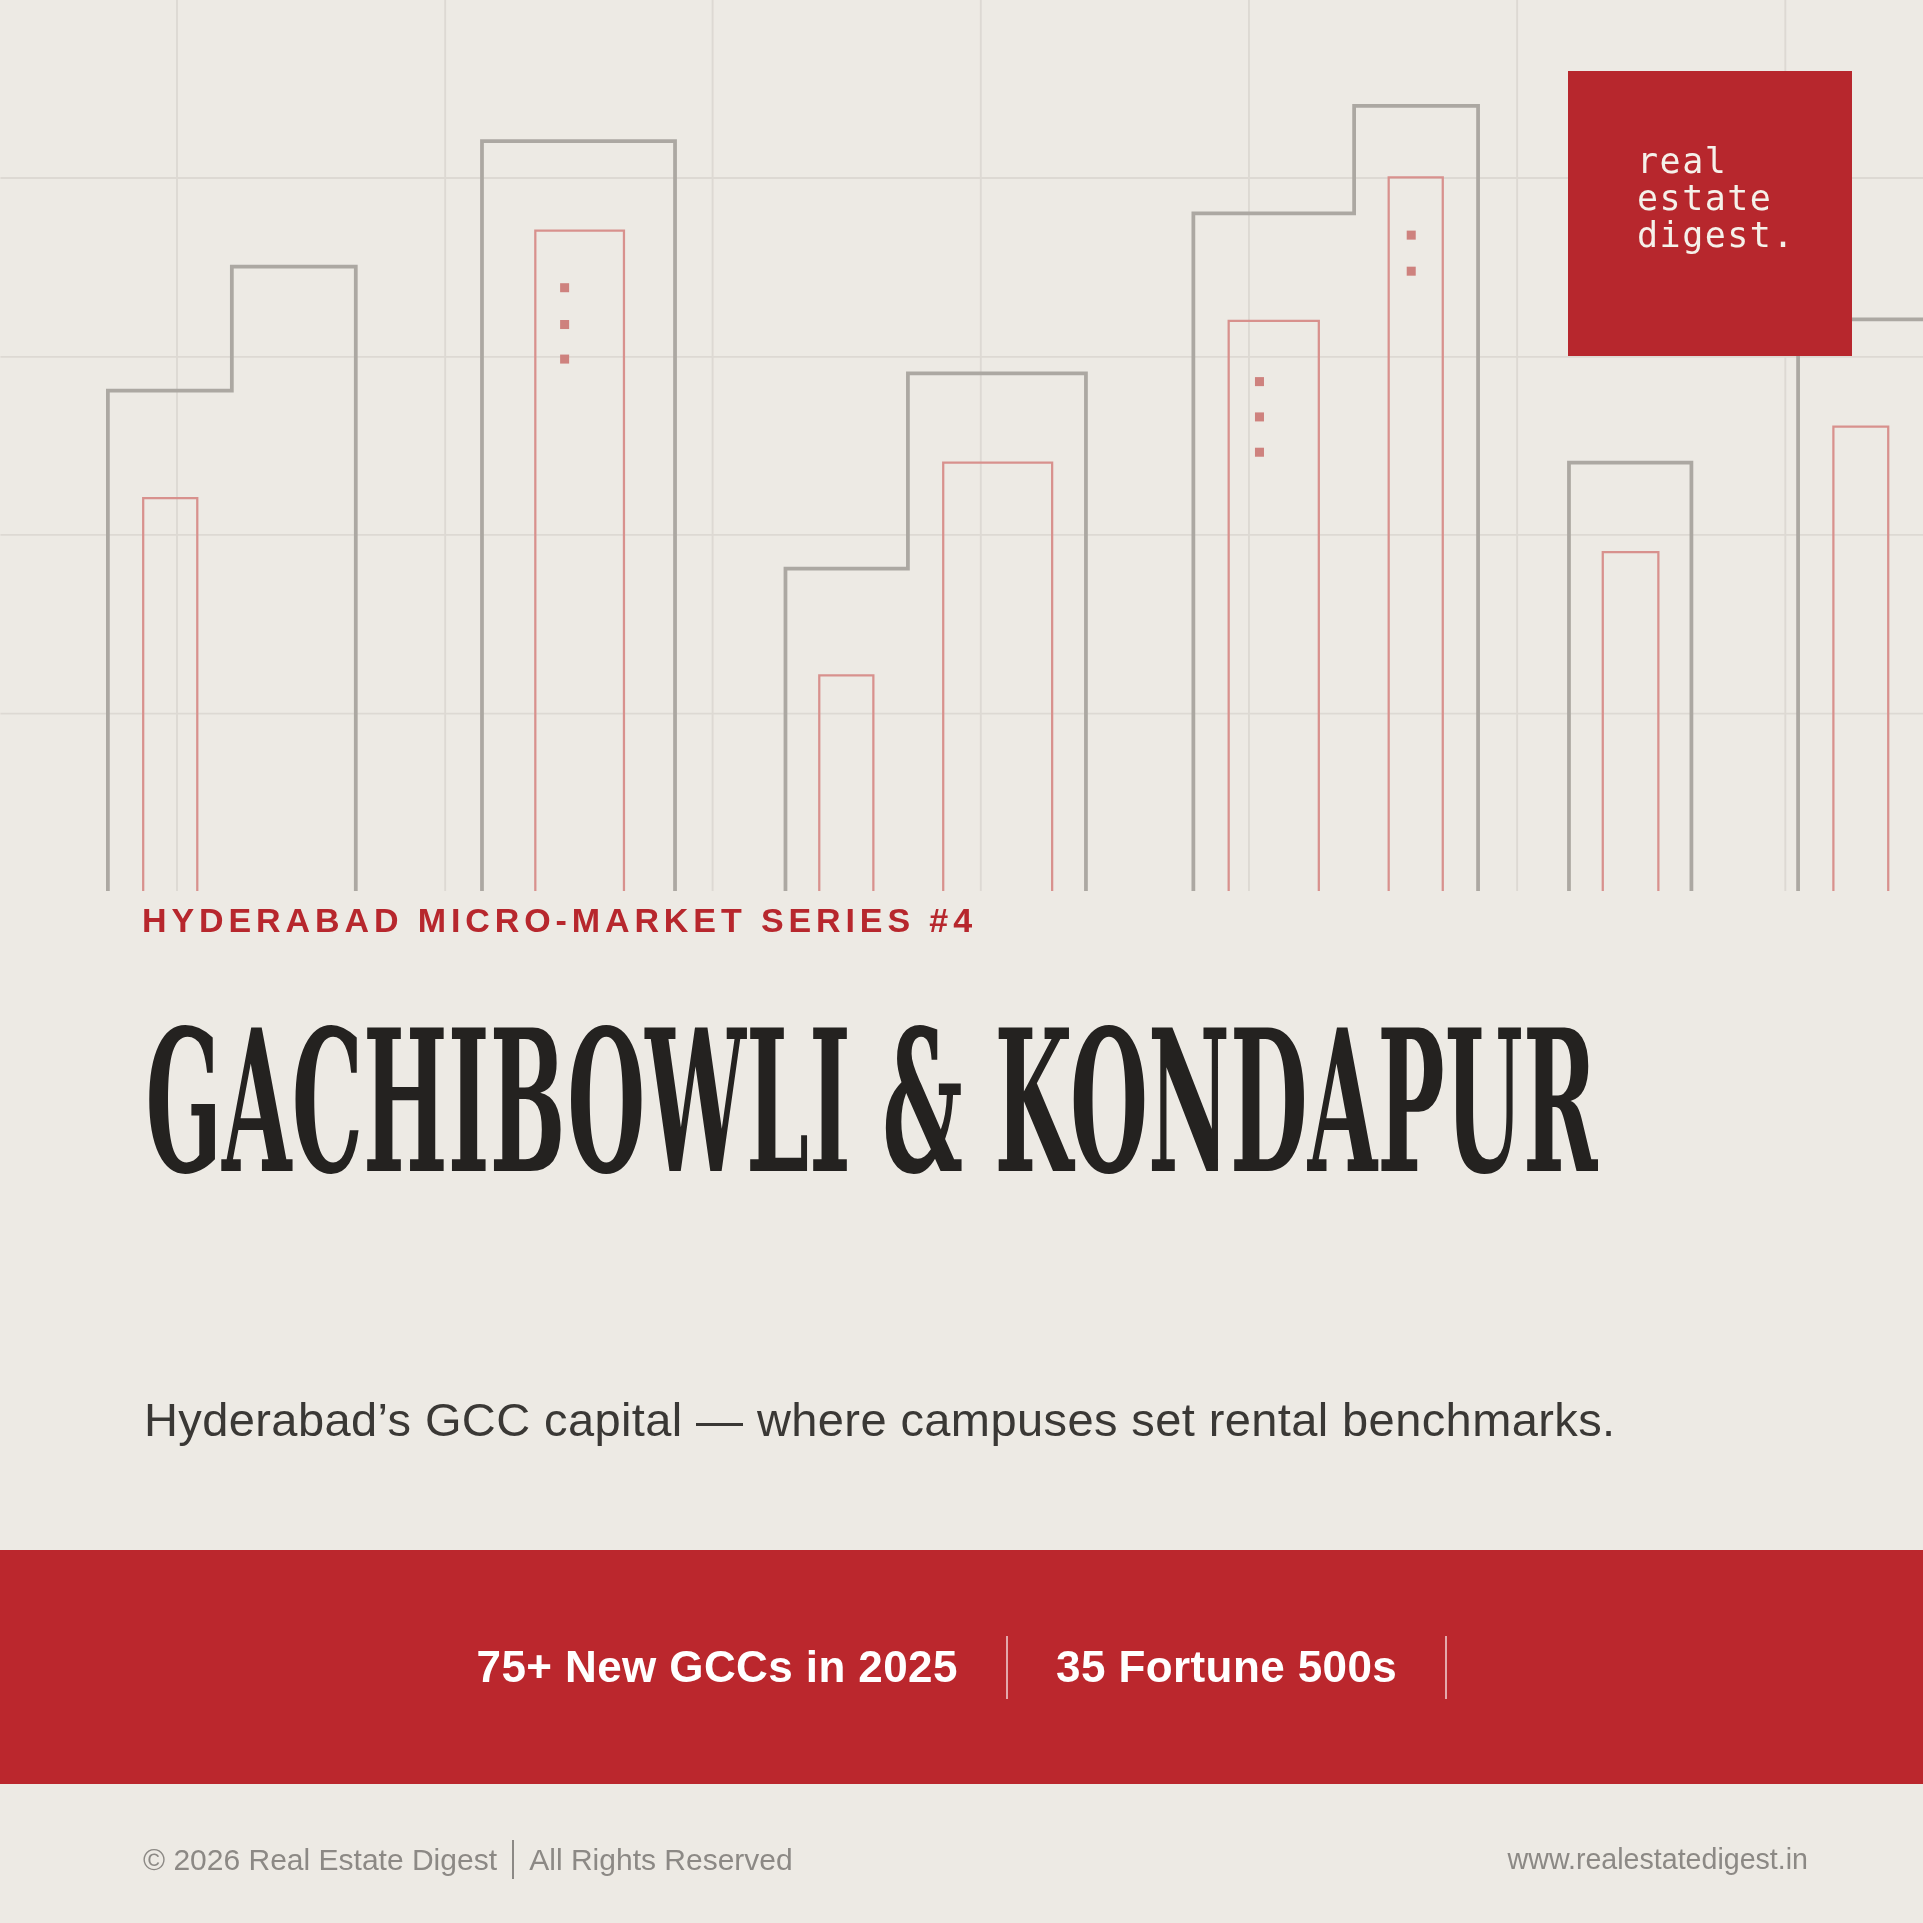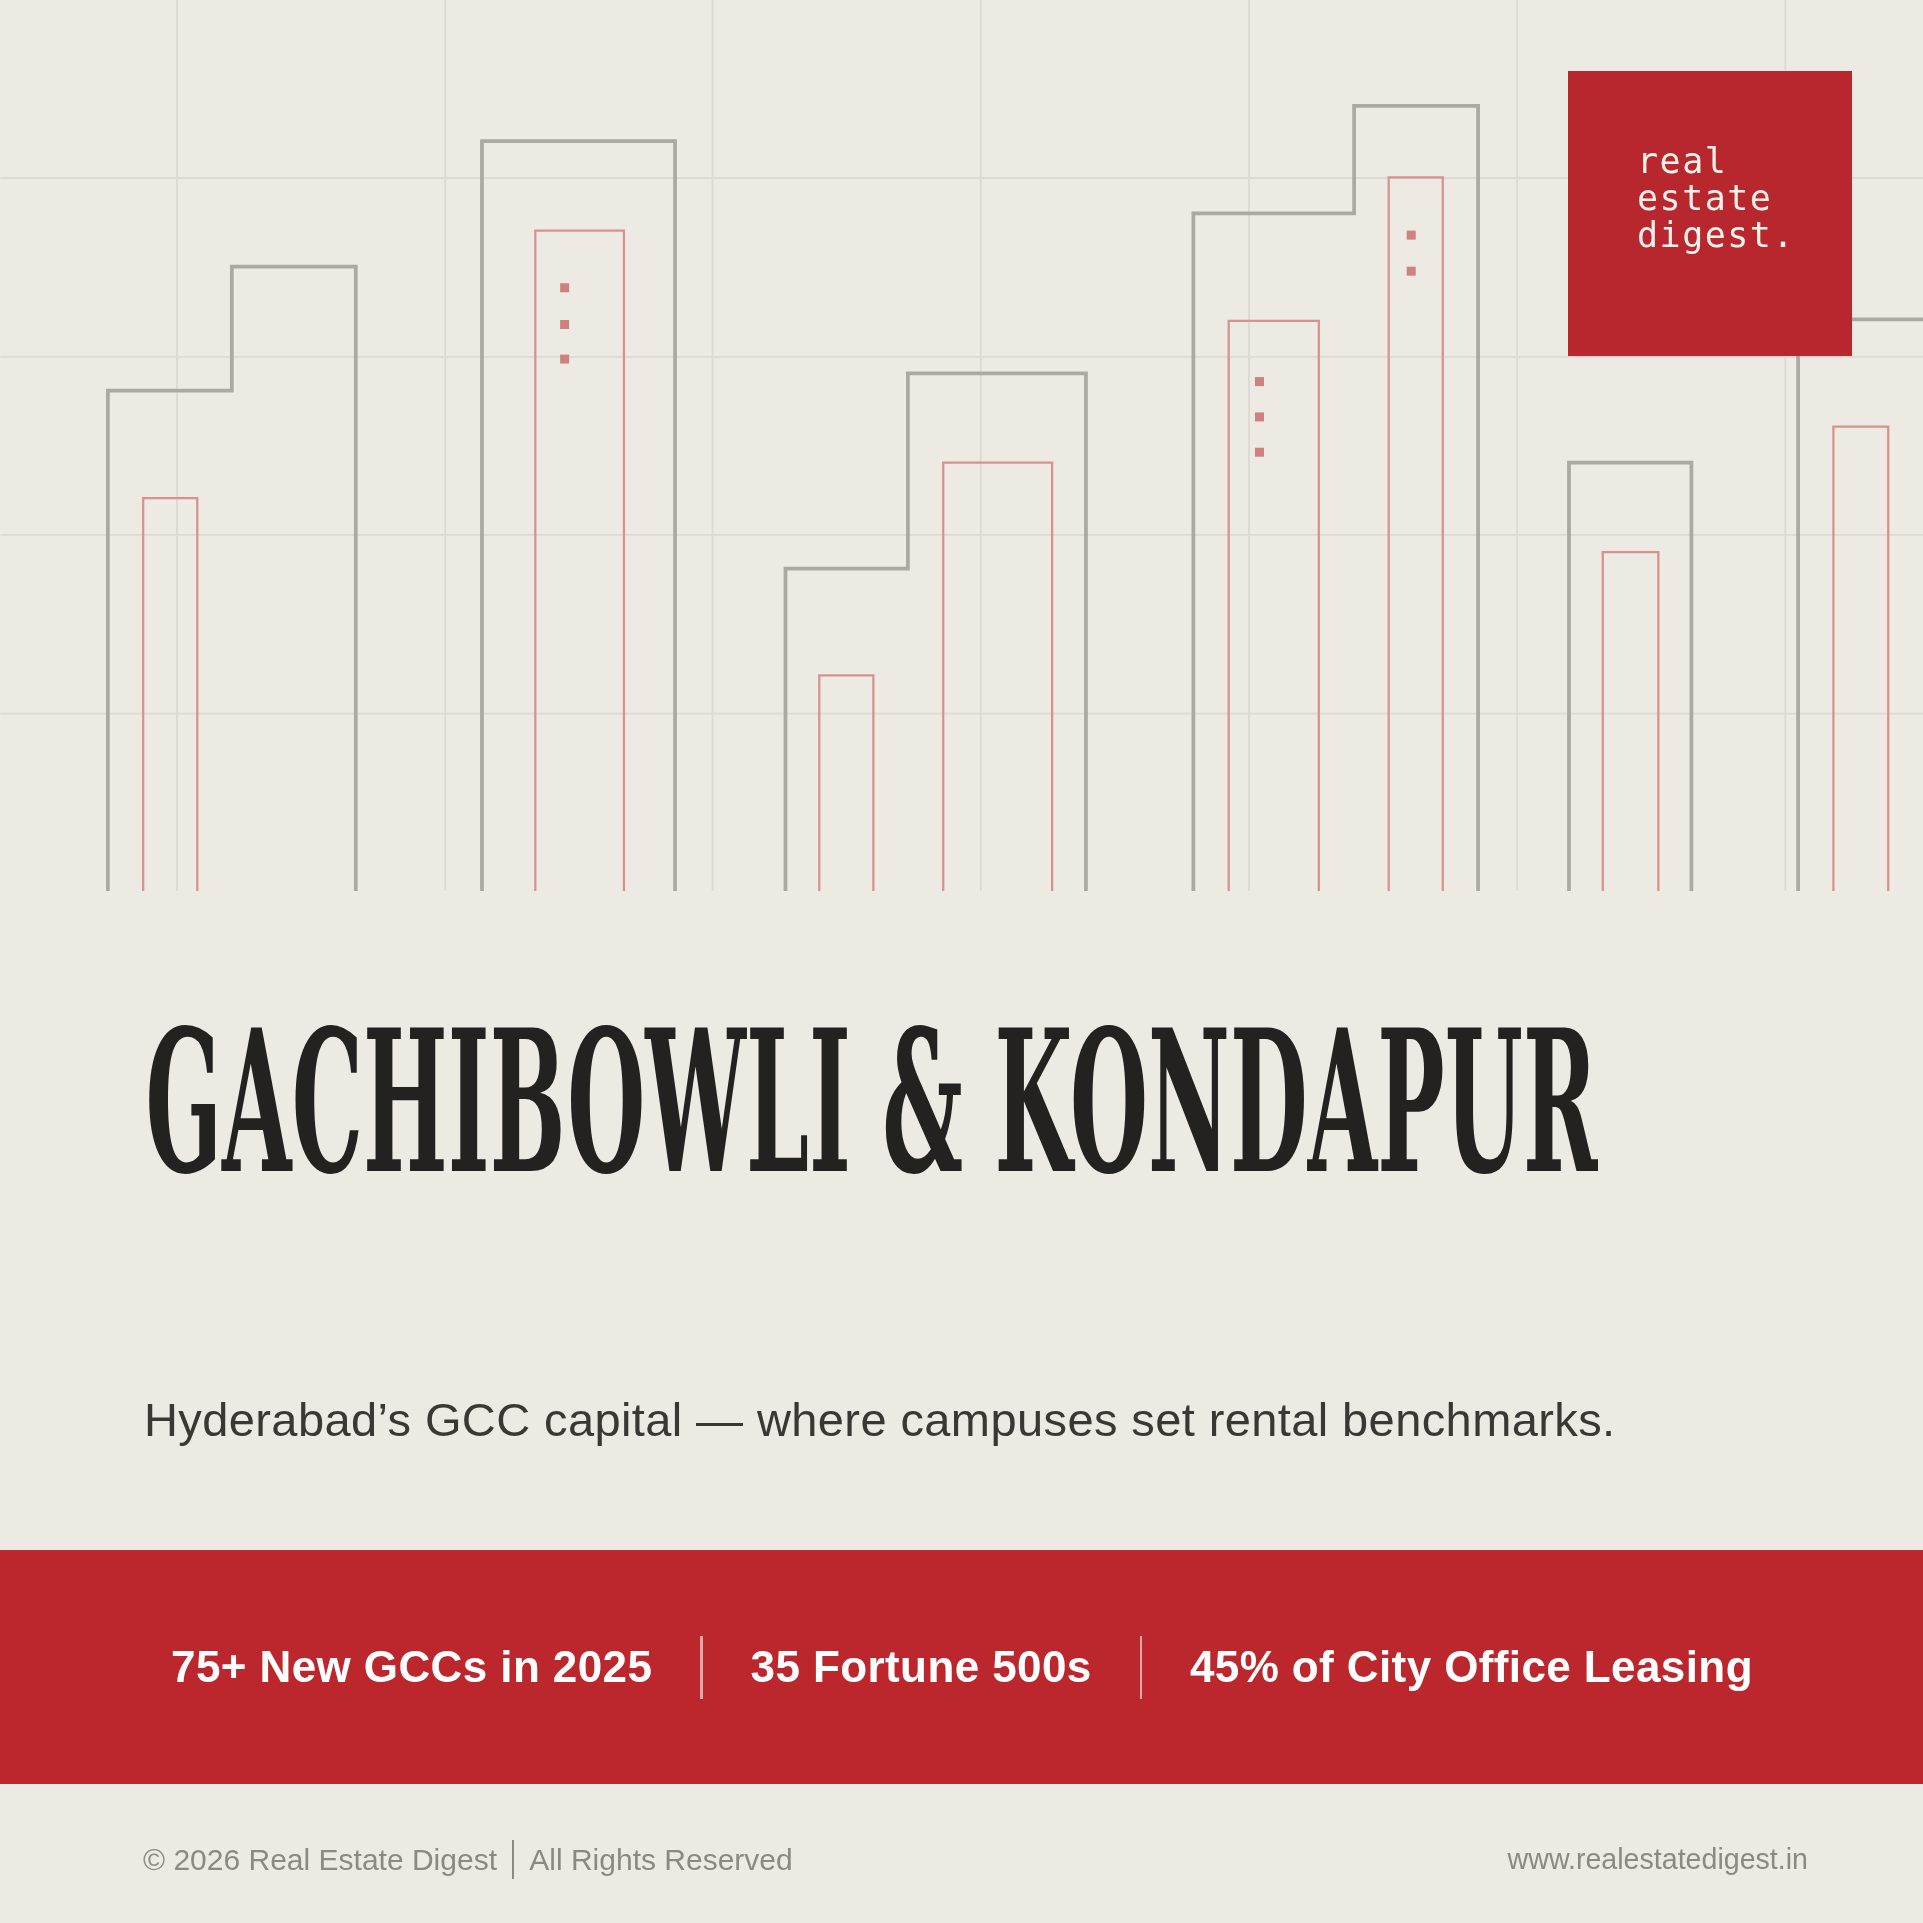--- a/index.html
+++ b/index.html
@@ -159,34 +159,34 @@
       <rect x="1872" y="355" width="12" height="12"></rect>
     </g>
   </svg>
 
   <div class="logo-box">
     <div class="logo-text">real
 estate
 digest.</div>
   </div>
 
+  <div class="eyebrow">HYDERABAD MICRO-MARKET SERIES #4</div>
 
   <svg class="title-svg" width="1503" height="210" viewBox="0 0 2000 280">
     <text x="0" y="223" font-size="262" textLength="1936" lengthAdjust="spacingAndGlyphs">GACHIBOWLI &amp; KONDAPUR</text>
   </svg>
 
 
   <div class="description">Hyderabad’s GCC capital — where campuses set rental benchmarks.</div>
 
   <div class="stats-band">
     <span class="stat">75+ New GCCs in 2025</span>
     <span class="stat-divider"></span>
     <span class="stat">35 Fortune 500s</span>
     <span class="stat-divider"></span>
-    <span class="stat">45% of City Office Leasing</span>
   </div>
 
   <div class="footer">
     <div class="footer-left">
       <span>© 2026 Real Estate Digest</span>
       <span class="footer-bar"></span>
       <span>All Rights Reserved</span>
     </div>
     <div class="footer-right">www.realestatedigest.in</div>
   </div>

